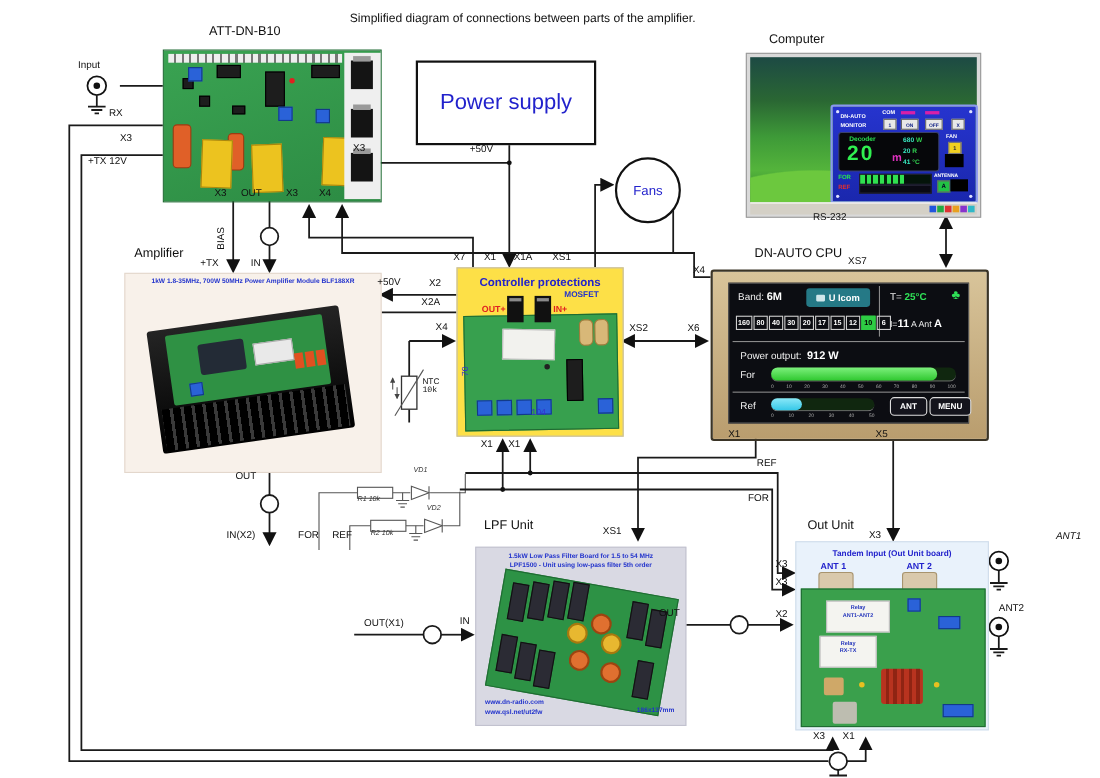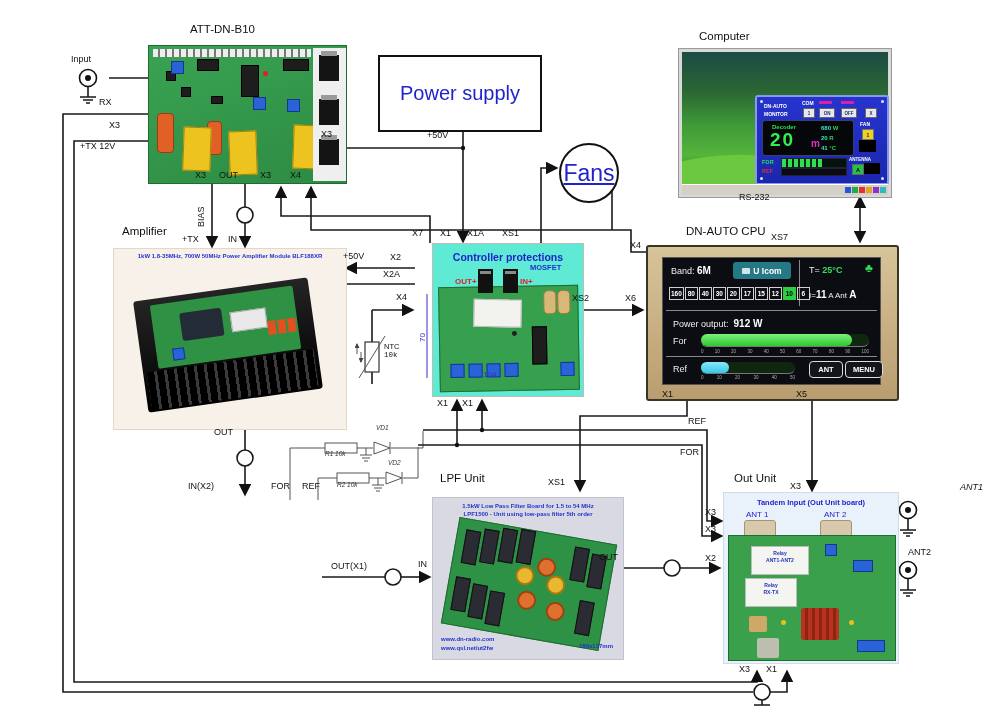--- a/index.html
+++ b/index.html
@@ -14,21 +14,21 @@
   .lbl.rot{transform:rotate(-90deg);transform-origin:left top;}
   .lbl.it{font-style:italic;font-size:6.5px;color:#333;}
   .lbl.sm{font-size:7.5px;}
   .lbl.dimb{color:#3333cc;font-size:8px;}
   .main-title{position:absolute;left:318px;top:11px;z-index:6;font-size:11px;}
   .comp{position:absolute;z-index:2;}
   
   .ps-box{left:378px;top:55px;width:160px;height:73px;border:2px solid #111;background:#fff;
           display:flex;align-items:center;justify-content:center;font-size:20px;color:#2222cc;z-index:3;}
   .fans-circle{left:559px;top:143px;width:56px;height:56px;border:2px solid #111;border-radius:50%;
-          background:#fff;display:flex;align-items:center;justify-content:center;font-size:23px;color:#2222cc;z-index:3;text-decoration:underline;}
+          background:#fff;display:flex;align-items:center;justify-content:center;font-size:12px;color:#2222cc;z-index:3;}
   
   .att{left:148px;top:45px;width:197px;height:137px;background:linear-gradient(160deg,#3aa352,#2c8b43);border:1px solid #1f6b32;}
   .att .strip{position:absolute;left:4px;top:3px;width:158px;height:8px;
       background:repeating-linear-gradient(90deg,#eee 0 5px,#777 5px 7px);}
   .chip{position:absolute;background:#1d1d1d;border:1px solid #000;}
   .trim{position:absolute;background:#2a62d8;border:1px solid #123a88;}
   .ores{position:absolute;background:#e06028;border:1px solid #9c3b12;border-radius:4px;}
   .yrel{position:absolute;background:#ecc31f;border:1px solid #a8860e;}
   .att-white{position:absolute;left:164px;top:2px;width:33px;height:133px;background:#efefef;}
   .to220{position:absolute;width:20px;height:26px;background:#141414;}
@@ -39,21 +39,21 @@
   .amp-cap{position:absolute;left:0;top:4px;width:100%;text-align:center;font-size:6px;font-weight:bold;color:#2233cc;}
   .heatsink{position:absolute;left:26px;top:40px;width:176px;height:112px;transform:rotate(-8deg);
       background:linear-gradient(#242424,#000);border-radius:3px;}
   .fins{position:absolute;left:4px;top:72px;width:168px;height:38px;
       background:repeating-linear-gradient(90deg,#000 0 7px,#3a3a3a 7px 10px);}
   .amp-pcb{position:absolute;left:16px;top:6px;width:144px;height:64px;background:#2f9144;border-radius:2px;}
   .amp-tr{position:absolute;left:28px;top:12px;width:42px;height:28px;background:#232b36;border-radius:3px;}
   .amp-conn{position:absolute;left:78px;top:18px;width:34px;height:18px;background:#e9e9e9;border:1px solid #aaa;}
   .amp-or{position:absolute;width:8px;height:14px;background:#e05020;}
   
-  .ctl{left:432px;top:243px;width:150px;height:152px;background:#5eead4;border:1px solid #c2bcb0;}
+  .ctl{left:415px;top:243px;width:150px;height:152px;background:#fde047;border:1px solid #c2bcb0;}
   .ctl-title{position:absolute;left:0;top:7px;width:100%;text-align:center;font-size:10.5px;font-weight:bold;color:#2222cc;}
   .ctl-board{position:absolute;left:6px;top:42px;width:138px;height:103px;background:#37a04e;border:1px solid #1f6b32;transform:rotate(-1deg);}
   .mosfet{position:absolute;width:15px;height:24px;background:#111;z-index:4;}
   .mosfet:before{content:"";position:absolute;left:2px;top:2px;width:11px;height:3px;background:#8a8a8a;}
   .wrelay{position:absolute;left:34px;top:12px;width:46px;height:26px;background:#f2f2ee;border:1px solid #bbb;transform:rotate(2deg);}
   .tancap{position:absolute;width:11px;height:22px;background:#d8b878;border:1px solid #a07c3c;border-radius:5px;}
   .bluebox{position:absolute;width:12px;height:12px;background:#2a62d8;border:1px solid #123a88;}
   .reds{color:#e02020;font-weight:bold;font-size:8px;position:absolute;z-index:5;}
   .mos-lbl{position:absolute;font-size:7.5px;font-weight:bold;color:#2233cc;z-index:5;}
   
@@ -67,21 +67,21 @@
   .lpf-cap{position:absolute;left:0;width:100%;text-align:center;font-size:6px;font-weight:bold;color:#2233cc;}
   .lpf-board{position:absolute;left:16px;top:32px;width:158px;height:106px;background:#2d9245;border:1px solid #1f6b32;transform:rotate(10deg);}
   .toroid{position:absolute;width:13px;height:32px;background:#2b2b34;border:1px solid #111;}
   .ocoil{position:absolute;width:15px;height:15px;border-radius:50%;background:#e07030;border:2px solid #9c4410;}
   .ycoil{position:absolute;width:15px;height:15px;border-radius:50%;background:#e8b830;border:2px solid #a8790e;}
   .lpf-sites{position:absolute;left:8px;bottom:6px;font-size:6px;font-weight:bold;color:#2233cc;line-height:1.5;}
   .lpf-dims{position:absolute;right:10px;bottom:10px;font-size:6px;font-weight:bold;color:#2233cc;}
   
   .ou{left:723px;top:492px;width:174px;height:170px;background:#e9f2fb;border:1px solid #cfdcea;}
   .ou-title{position:absolute;left:0;top:5px;width:100%;text-align:center;font-size:7.5px;font-weight:bold;color:#2222cc;}
-  .ou-ant{position:absolute;top:17px;font-size:8px;font-weight:normal;color:#2222cc;}
+  .ou-ant{position:absolute;top:17px;font-size:8px;font-weight:bold;color:#2222cc;}
   .flange{position:absolute;top:27px;width:30px;height:24px;background:#d9c9ac;border:1px solid #a8946e;border-radius:3px;}
   .ou-board{position:absolute;left:4px;top:42px;width:166px;height:124px;background:#3aa04c;border:1px solid #1f6b32;}
   .ou-relay{position:absolute;background:#f4f4f0;border:1px solid #bbb;font-size:5px;font-weight:bold;color:#2233bb;
             text-align:center;line-height:1.3;padding-top:3px;}
   .ou-tr{position:absolute;left:72px;top:72px;width:38px;height:32px;background:#b8331f;border-radius:3px;
          background:repeating-linear-gradient(90deg,#b8331f 0 4px,#8f2413 4px 7px);}
   
   .monitor{left:678px;top:48px;width:212px;height:148px;background:#d9d9d9;border:1px solid #9a9a9a;}
   .wall{position:absolute;left:3px;top:3px;width:206px;height:132px;
      background:radial-gradient(130% 90% at 28% 118%, #6cc83e 0 44%, rgba(0,0,0,0) 45%),
@@ -281,21 +281,21 @@
       <span class="lbl " style="left: 383px; top: 270px;">X2A</span>
       <span class="lbl " style="left: 396px; top: 293px;">X4</span>
       <span class="lbl " style="left: 343px; top: 252px;">+50V</span>
       <span class="lbl sm" style="left: 384px; top: 343px;">NTC</span>
       <span class="lbl sm" style="left: 384px; top: 352px; font-family: Liberation Mono, monospace;">10k</span>
       <span class="lbl it" style="left: 376px; top: 425px;">VD1</span>
       <span class="lbl it" style="left: 388px; top: 460px;">VD2</span>
       <span class="lbl it" style="left: 325px; top: 451px;">R1 10k</span>
       <span class="lbl it" style="left: 337px; top: 482px;">R2 10k</span>
       <span class="lbl " style="left: 214px; top: 428px;">OUT</span>
-      <span class="lbl " style="left: 188px; top: 482px;">IN(X2)</span>
+      <span class="lbl " style="left: 206px; top: 482px;">IN(X2)</span>
       <span class="lbl " style="left: 271px; top: 482px;">FOR</span>
       <span class="lbl " style="left: 302px; top: 482px;">REF</span>
       <span class="lbl " style="left: 437px; top: 399px;">X1</span>
       <span class="lbl " style="left: 462px; top: 399px;">X1</span>
       <span class="lbl " style="left: 662px; top: 390px;">X1</span>
       <span class="lbl " style="left: 796px; top: 390px;">X5</span>
       <span class="lbl " style="left: 688px; top: 417px;">REF</span>
       <span class="lbl " style="left: 680px; top: 448px;">FOR</span>
       <span class="lbl " style="left: 548px; top: 478px;">XS1</span>
       <span class="lbl " style="left: 790px; top: 482px;">X3</span>
@@ -308,20 +308,21 @@
       <span class="lbl " style="left: 739px; top: 193px;">RS-232</span>
       <span class="lbl " style="left: 771px; top: 233px;">XS7</span>
       <span class="lbl " style="left: 739px; top: 665px;">X3</span>
       <span class="lbl " style="left: 766px; top: 665px;">X1</span>
       <span class="lbl " style="left: 960px; top: 483px; font-style: italic;">ANT1</span>
       <span class="lbl " style="left: 908px; top: 548px;">ANT2</span>
       <span class="lbl rot dimb" style="left: 419px; top: 342px;">70</span>
       <span class="lbl dimb" style="left: 483px; top: 371px;">104</span>
     </div>
 
+  <div class="main-title">Simplified diagram of connections between parts of the amplifier.</div>
 
   <div class="comp att">
     <div class="strip"></div>
     <div class="chip" style="left:48px;top:13px;width:20px;height:10px"></div>
     <div class="chip" style="left:92px;top:19px;width:16px;height:30px"></div>
     <div class="chip" style="left:134px;top:13px;width:24px;height:10px"></div>
     <div class="chip" style="left:17px;top:25px;width:8px;height:8px"></div>
     <div class="chip" style="left:32px;top:41px;width:8px;height:8px"></div>
     <div class="chip" style="left:62px;top:50px;width:10px;height:6px"></div>
     <div class="trim" style="left:22px;top:15px;width:11px;height:11px"></div>

